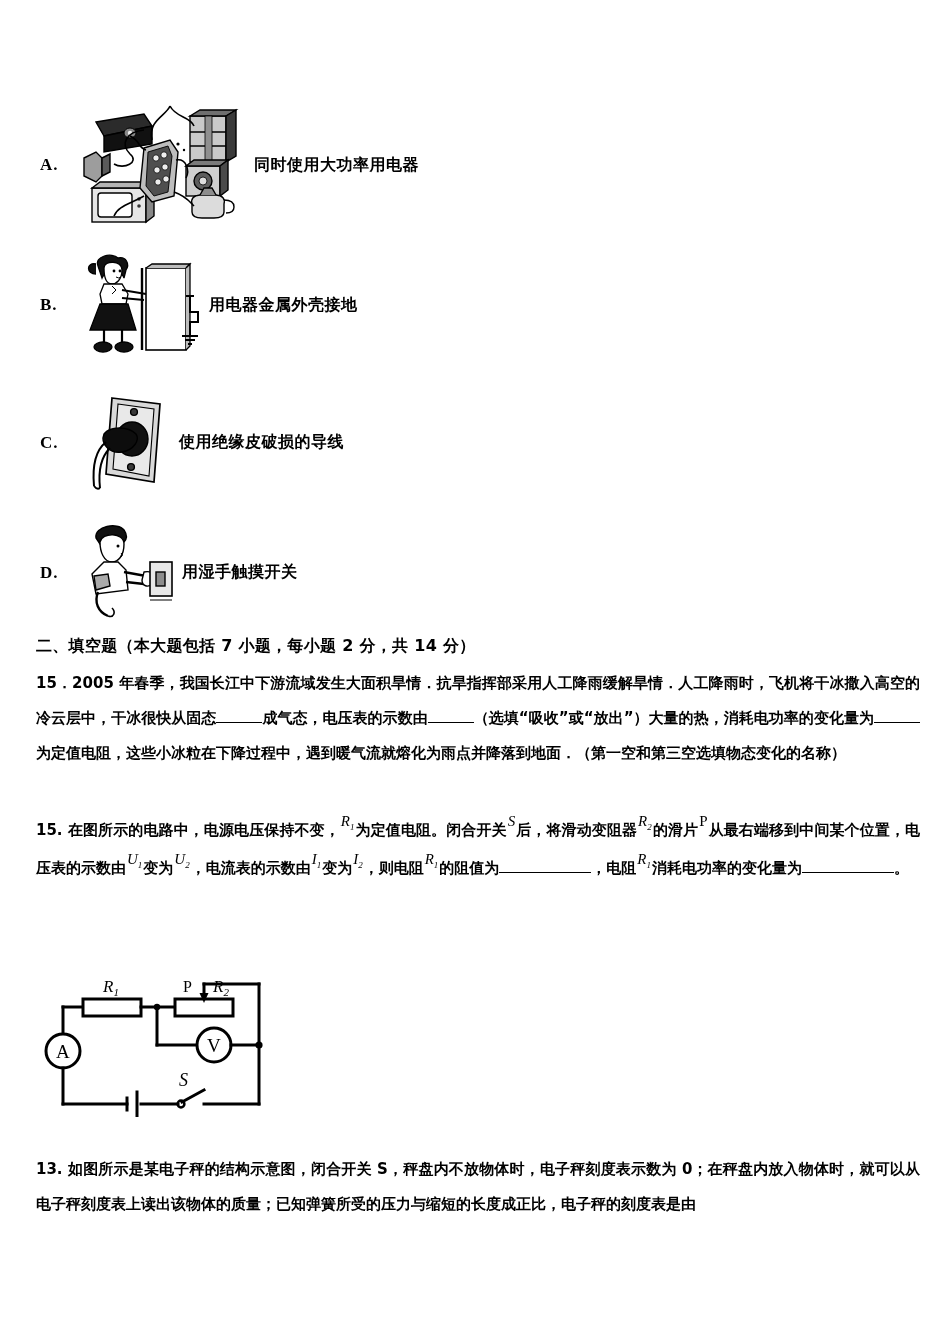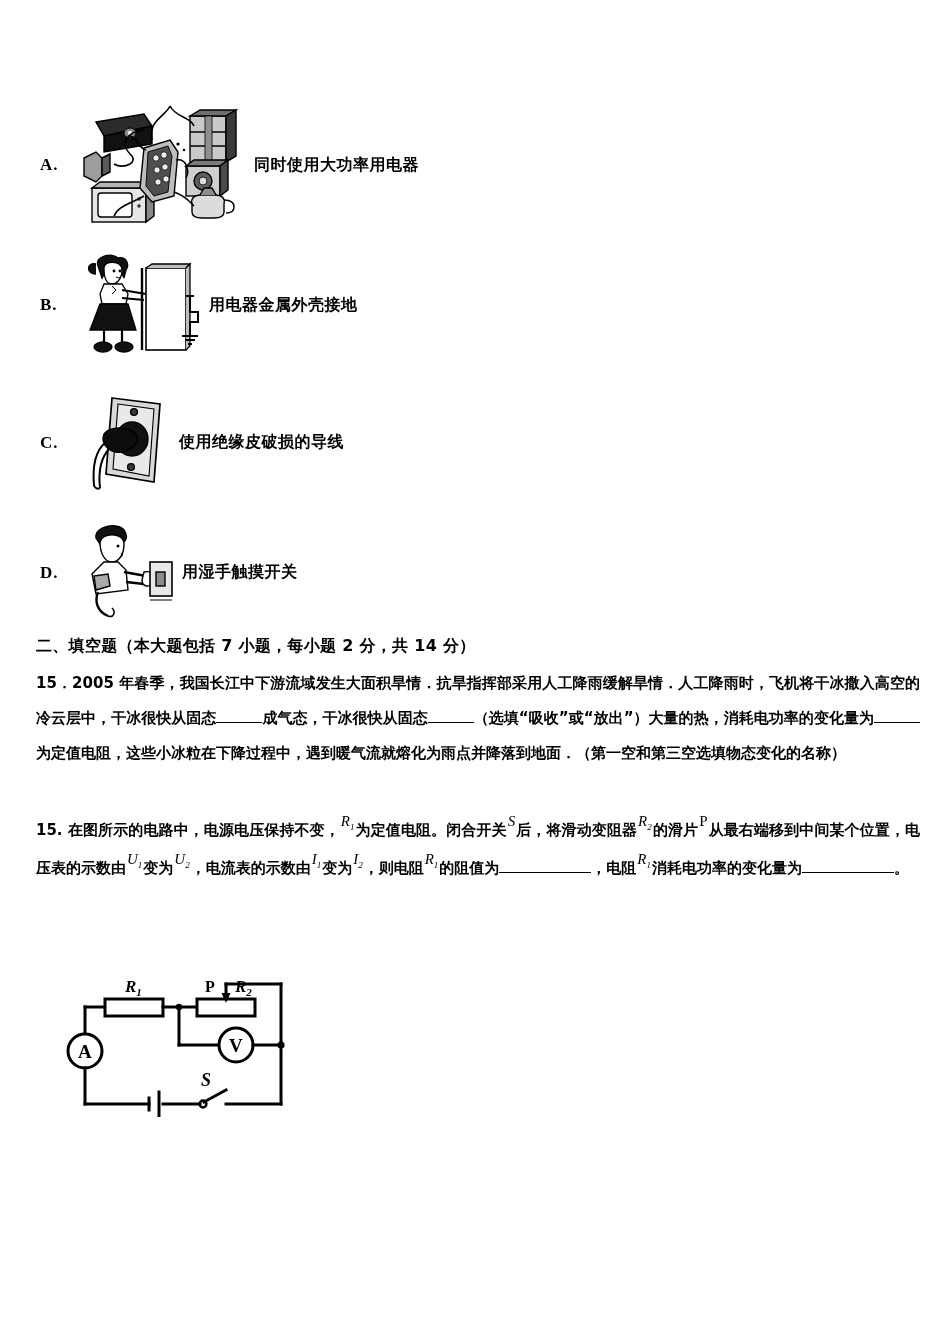--- a/index.html
+++ b/index.html
@@ -104,25 +104,24 @@
     font-weight: normal;
     font-size: 15px;
     position: relative;
     top: -9px;
     padding: 0 1px;
   }
 
   
   .circuit {
     position: absolute;
-    left: 63px;
+    left: 41px;
     top: 972px;
     width: 245px;
     height: 145px;
-    font-weight: bold;
   }
   .circuit svg { display: block; }
 
   
   .illus { display: block; }
 </style>
 </head>
 <body>
 
 <div class="page">
@@ -309,21 +308,21 @@
           <line x1="76" y1="80" x2="98" y2="80" stroke="#000" stroke-width="1"></line>
         </g>
       </svg>
     </div>
     <div class="option-text">用湿手触摸开关</div>
   </div>
 
   <div class="section-head" style="top:636px;">二、填空题（本大题包括 7 小题，每小题 2 分，共 14 分）</div>
 
   <div class="para" style="top:666px;">
-    <span>15．</span><span>2005 年春季，我国长江中下游流域发生大面积旱情．抗旱指挥部采用人工降雨缓解旱情．人工降雨时，飞机将干冰撒入高空的冷云层中，干冰很快从固态</span><span class="blank b-sm"></span><span>成气态，干冰很快从固态</span><span class="blank b-sm"></span><span>（选填“吸收”或“放出”）大量的热，消耗电功率的变化量为</span><span class="blank b-sm"></span><span>为定值电阻，这些小冰粒在下降过程中，遇到暖气流就熔化为雨点并降落到地面．（第一空和第三空选填物态变化的名称）</span>
+    <span>15．</span><span>2005 年春季，我国长江中下游流域发生大面积旱情．抗旱指挥部采用人工降雨缓解旱情．人工降雨时，飞机将干冰撒入高空的冷云层中，干冰很快从固态</span><span class="blank b-sm"></span><span>成气态，电压表的示数由</span><span class="blank b-sm"></span><span>（选填“吸收”或“放出”）大量的热，消耗电功率的变化量为</span><span class="blank b-sm"></span><span>为定值电阻，这些小冰粒在下降过程中，遇到暖气流就熔化为雨点并降落到地面．（第一空和第三空选填物态变化的名称）</span>
   </div>
 
   <div class="para loose" style="top:812px;">
     <span>15.</span>
     <span>在图所示的电路中，电源电压保持不变，</span><span class="var"><span>R</span><span class="sub">1</span></span><span>为定值电阻。闭合开关</span><span class="var">S</span><span>后，将滑动变阻器</span><span class="var"><span>R</span><span class="sub">2</span></span><span>的滑片</span><span class="var-up">P</span><span>从最右端移到中间某个位置，电压表的示数由</span><span class="var"><span>U</span><span class="sub">1</span></span><span>变为</span><span class="var"><span>U</span><span class="sub">2</span></span><span>，电流表的示数由</span><span class="var"><span>I</span><span class="sub">1</span></span><span>变为</span><span class="var"><span>I</span><span class="sub">2</span></span><span>，则电阻</span><span class="var"><span>R</span><span class="sub">1</span></span><span>的阻值为</span><span class="blank b-lg"></span><span>，电阻</span><span class="var"><span>R</span><span class="sub">1</span></span><span>消耗电功率的变化量为</span><span class="blank b-lg"></span><span>。</span>
   </div>
 
   <div class="circuit">
     <svg width="245" height="145" viewBox="0 0 245 145" xmlns="http://www.w3.org/2000/svg">
       <g stroke="#000" fill="none" stroke-width="3" stroke-linecap="square">
@@ -377,14 +376,18 @@
         <text x="62" y="20" font-size="17" font-style="italic">R<tspan font-size="11" dy="4" font-style="italic">1</tspan></text>
         <text x="172" y="20" font-size="17" font-style="italic">R<tspan font-size="11" dy="4" font-style="italic">2</tspan></text>
         <text x="142" y="20" font-size="16">P</text>
         <text x="15" y="86" font-size="19">A</text>
         <text x="166" y="80" font-size="19">V</text>
         <text x="138" y="114" font-size="18" font-style="italic">S</text>
       </g>
     </svg>
   </div>
 
+  <div class="para" style="top:1152px;">
+    <span>13.</span>
+    <span>如图所示是某电子秤的结构示意图，闭合开关 S，秤盘内不放物体时，电子秤刻度表示数为 0；在秤盘内放入物体时，就可以从电子秤刻度表上读出该物体的质量；已知弹簧所受的压力与缩短的长度成正比，电子秤的刻度表是由</span>
+  </div>
 
 </div>
 
 </body></html>

